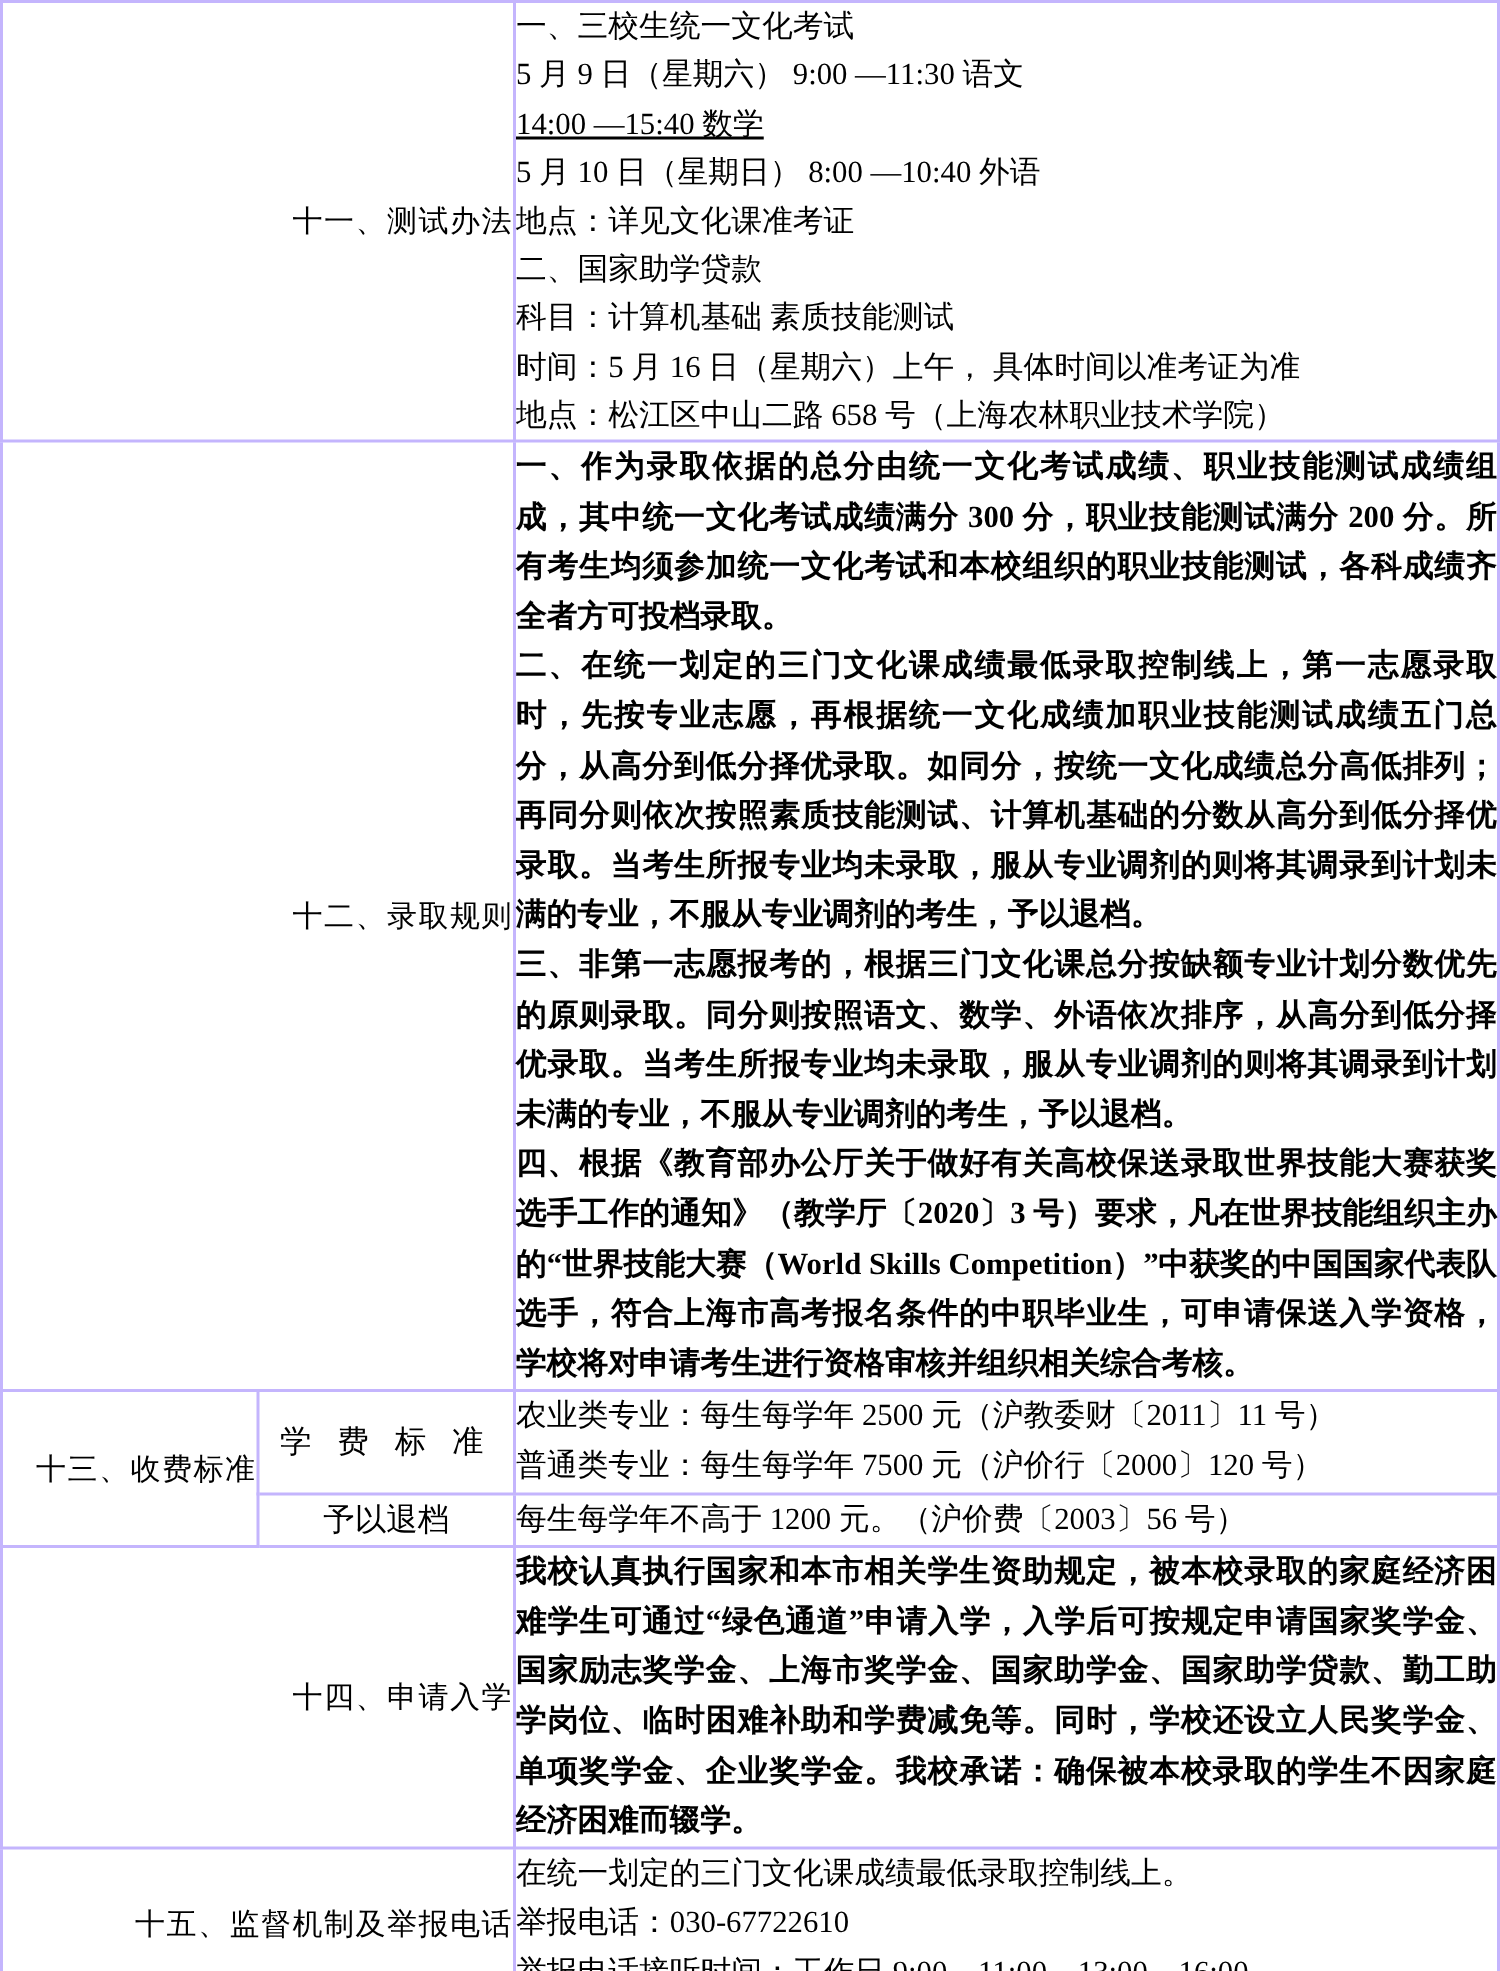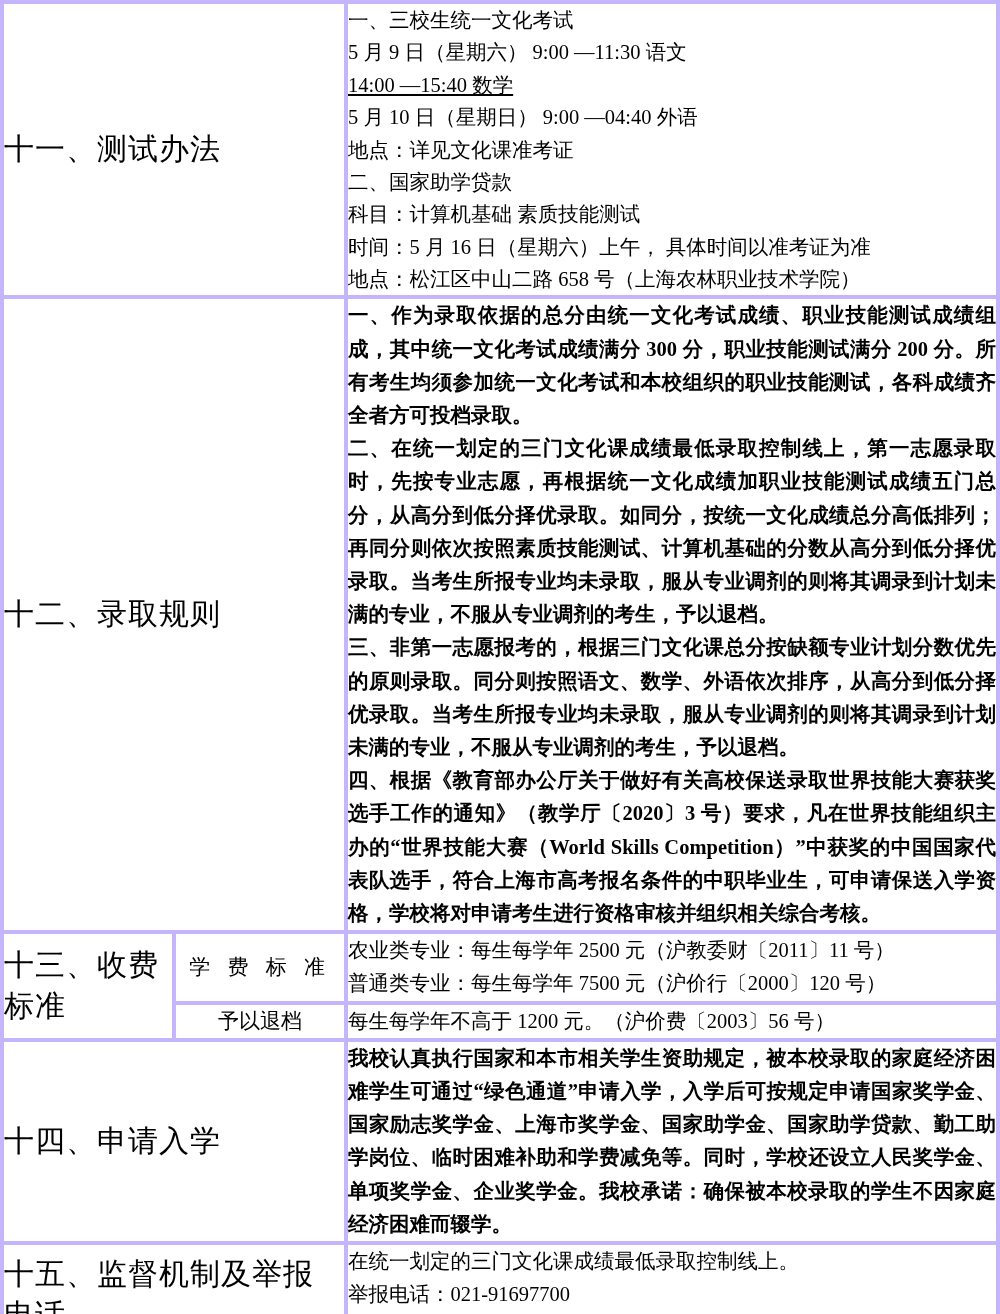--- a/index.html
+++ b/index.html
@@ -16,28 +16,28 @@
     width: 1000px;
     box-sizing: border-box;
     padding: 0;
   }
   table.doc {
     border-collapse: collapse;
     width: 1000px;
     table-layout: fixed;
   }
   table.doc td {
-    border: 4px solid #c4b5fd;
+    border: 2px solid #c4b5fd;
     vertical-align: middle;
     padding: 0;
   }
   .label-cell {
     width: 340px;
-    text-align: left;
-    font-size: 30px;
+    text-align: right;
+    font-size: 20px;
     letter-spacing: 1px;
     padding: 8px 6px;
   }
   .label-cell.split-main {
     width: 185px;
     margin-left: 34px;
   }
   .sub-label-cell {
     width: 155px;
     text-align: center;
@@ -78,21 +78,21 @@
 <div class="page">
   <table class="doc">
     <tbody>
 
       <tr>
         <td class="label-cell" colspan="2">十一、测试办法</td>
         <td class="content-cell tight">
           <p>一、三校生统一文化考试</p>
           <p>5 月 9 日（星期六）  9:00 —11:30   语文</p>
           <p class="pad-left-ind">14:00 —15:40    数学</p>
-          <p>5 月 10 日（星期日）  9:00 —04:40   外语</p>
+          <p>5 月 10 日（星期日）  8:00 —10:40   外语</p>
           <p>地点：详见文化课准考证</p>
           <p>二、国家助学贷款</p>
           <p>科目：计算机基础  素质技能测试</p>
           <p>时间：5 月 16 日（星期六）上午，  具体时间以准考证为准</p>
           <p>地点：松江区中山二路 658 号（上海农林职业技术学院）</p>
         </td>
       </tr>
 
       <tr>
         <td class="label-cell" colspan="2">十二、录取规则</td>
@@ -125,19 +125,19 @@
         <td class="label-cell" colspan="2">十四、申请入学</td>
         <td class="content-cell body-justify">
           <p>我校认真执行国家和本市相关学生资助规定，被本校录取的家庭经济困难学生可通过“绿色通道”申请入学，入学后可按规定申请国家奖学金、国家励志奖学金、上海市奖学金、国家助学金、国家助学贷款、勤工助学岗位、临时困难补助和学费减免等。同时，学校还设立人民奖学金、单项奖学金、企业奖学金。我校承诺：确保被本校录取的学生不因家庭经济困难而辍学。</p>
         </td>
       </tr>
 
       <tr>
         <td class="label-cell" colspan="2">十五、监督机制及举报电话</td>
         <td class="content-cell">
           <p>在统一划定的三门文化课成绩最低录取控制线上。</p>
-          <p>举报电话：021-91697700</p>
+          <p>举报电话：030-67722610</p>
           <p>举报电话接听时间：工作日 9:00—11:00，13:00—16:00</p>
         </td>
       </tr>
     </tbody>
   </table>
 </div>
 
 </body></html>

